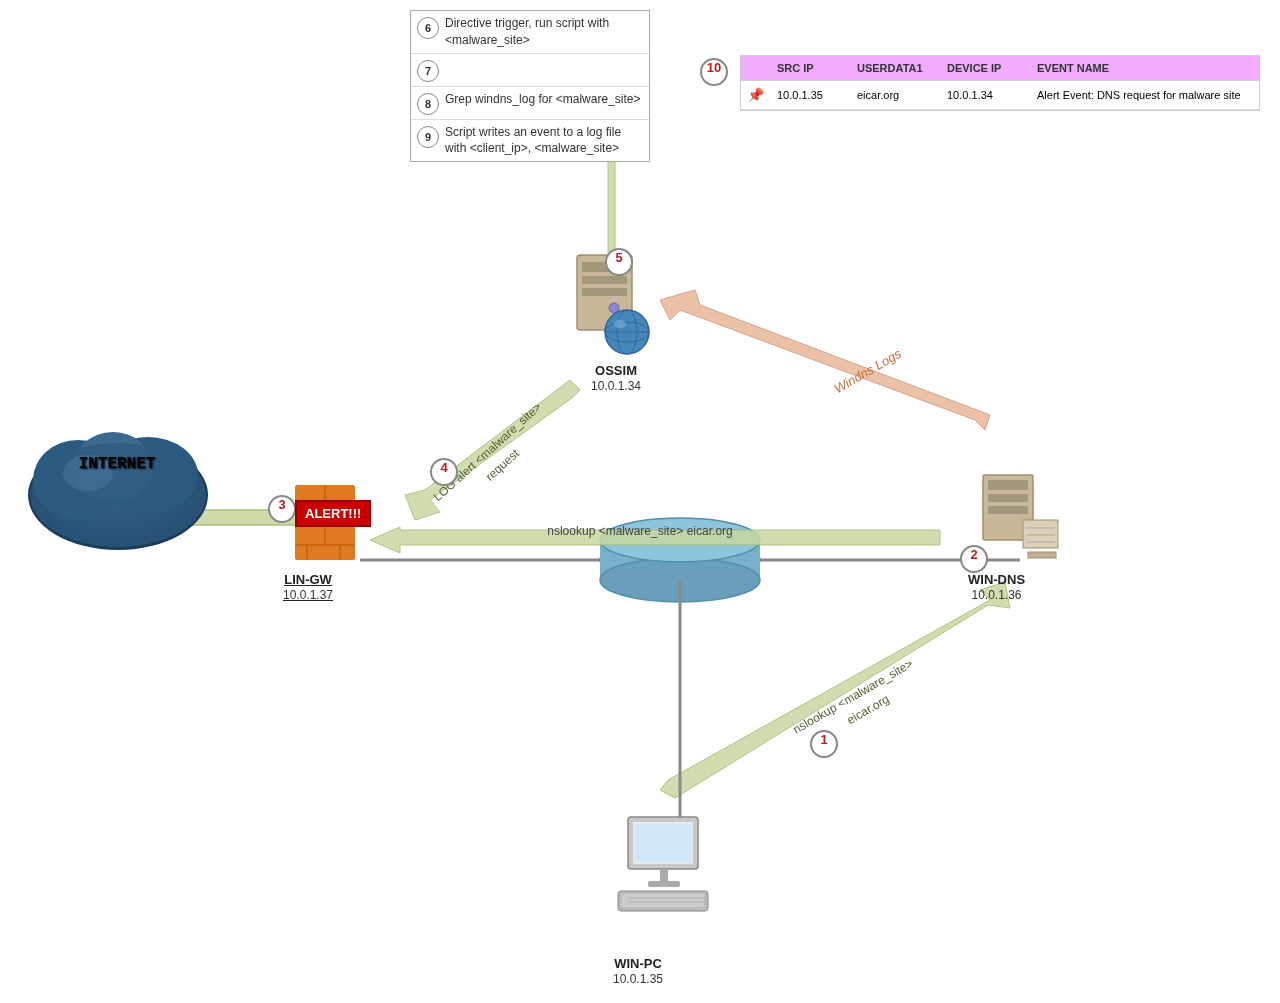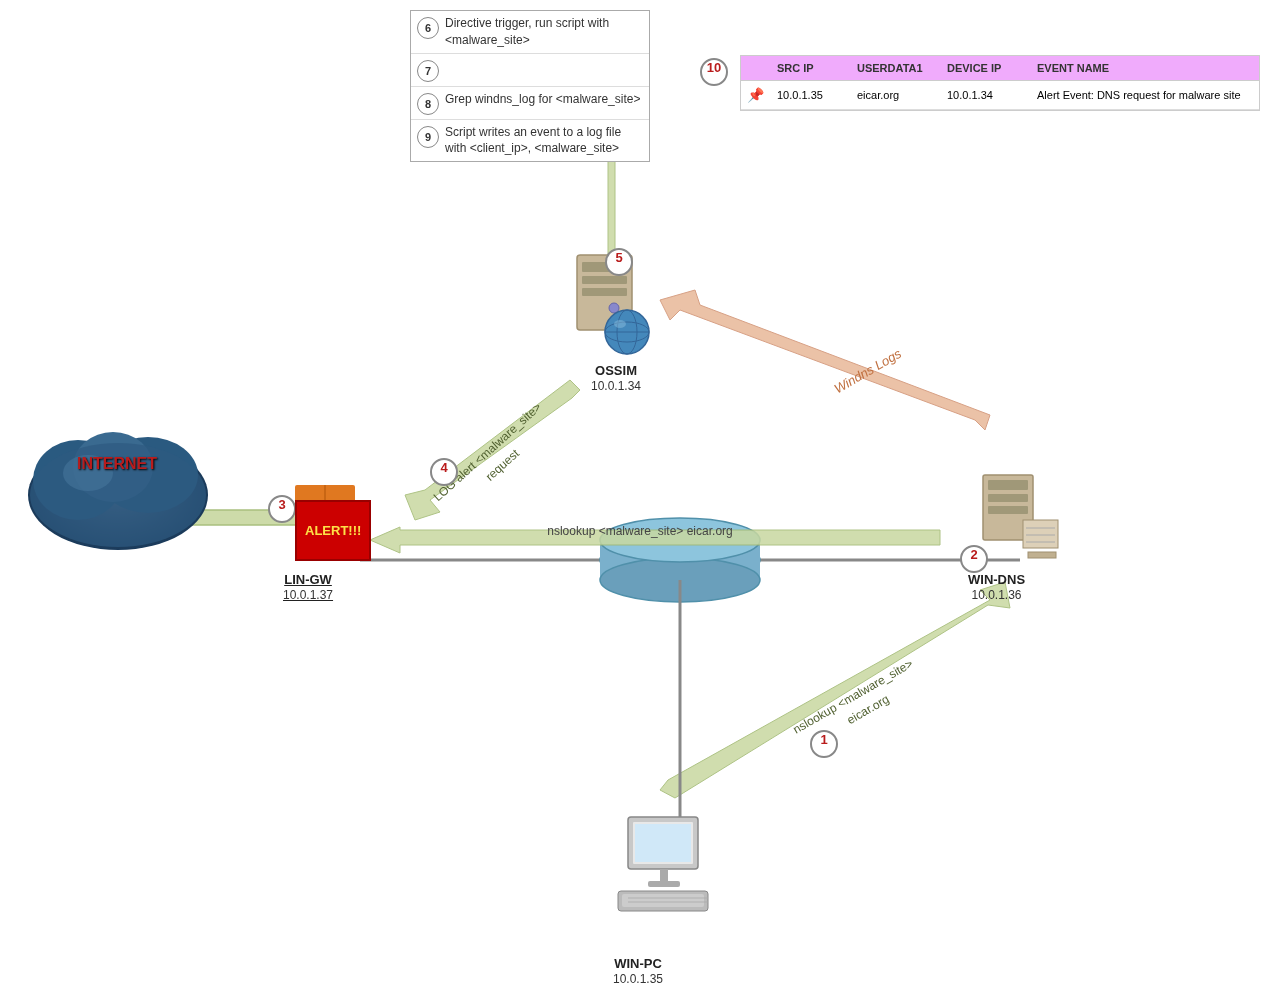--- a/index.html
+++ b/index.html
@@ -125,24 +125,24 @@
       left: 0;
       width: 1280px;
       height: 1003px;
       pointer-events: none;
     }
 
     
     .alert-badge {
       position: absolute;
       background: #cc0000;
-      color: #fde047;
+      color: #ffffff;
       font-weight: bold;
       font-size: 13px;
-      padding: 21px 8px;
+      padding: 4px 8px;
       border: 2px solid #990000;
     }
 
   </style>
 </head>
 <body>
 
 <svg class="main-svg" viewBox="0 0 1280 1003" xmlns="http://www.w3.org/2000/svg">
   <defs>
 
@@ -201,21 +201,21 @@
     </defs>
     <ellipse cx="100" cy="100" rx="90" ry="55" fill="url(#cloudGrad)"></ellipse>
     <ellipse cx="60" cy="85" rx="45" ry="40" fill="#2a5a80"></ellipse>
     <ellipse cx="130" cy="80" rx="50" ry="38" fill="#2a5a80"></ellipse>
     <ellipse cx="95" cy="72" rx="40" ry="35" fill="#3a6a90"></ellipse>
     <ellipse cx="100" cy="100" rx="88" ry="52" fill="#2d5a80" opacity="0.7"></ellipse>
 
     <ellipse cx="70" cy="78" rx="25" ry="18" fill="#4a7aa0" opacity="0.5"></ellipse>
   </svg>
 </div>
-<div style="position:absolute; left:32px; top:455px; width:170px; text-align:center; font-weight:bold; font-size:16px; color:#b91c1c; text-shadow:1px 1px 2px #000;">
+<div style="position:absolute; left:32px; top:455px; width:170px; text-align:center; font-weight:bold; font-size:16px; color:#000000; text-shadow:1px 1px 2px #000;font-family:Liberation Mono, monospace;">
   <span>INTERNET</span>
 </div>
 
 <div class="alert-badge" style="position:absolute; left:295px; top:500px; z-index:20;">
   <span>ALERT!!!</span>
 </div>
 
 <div style="position:absolute; left:285px; top:480px;">
   <svg width="80" height="90" viewBox="0 0 80 90" xmlns="http://www.w3.org/2000/svg">
 

